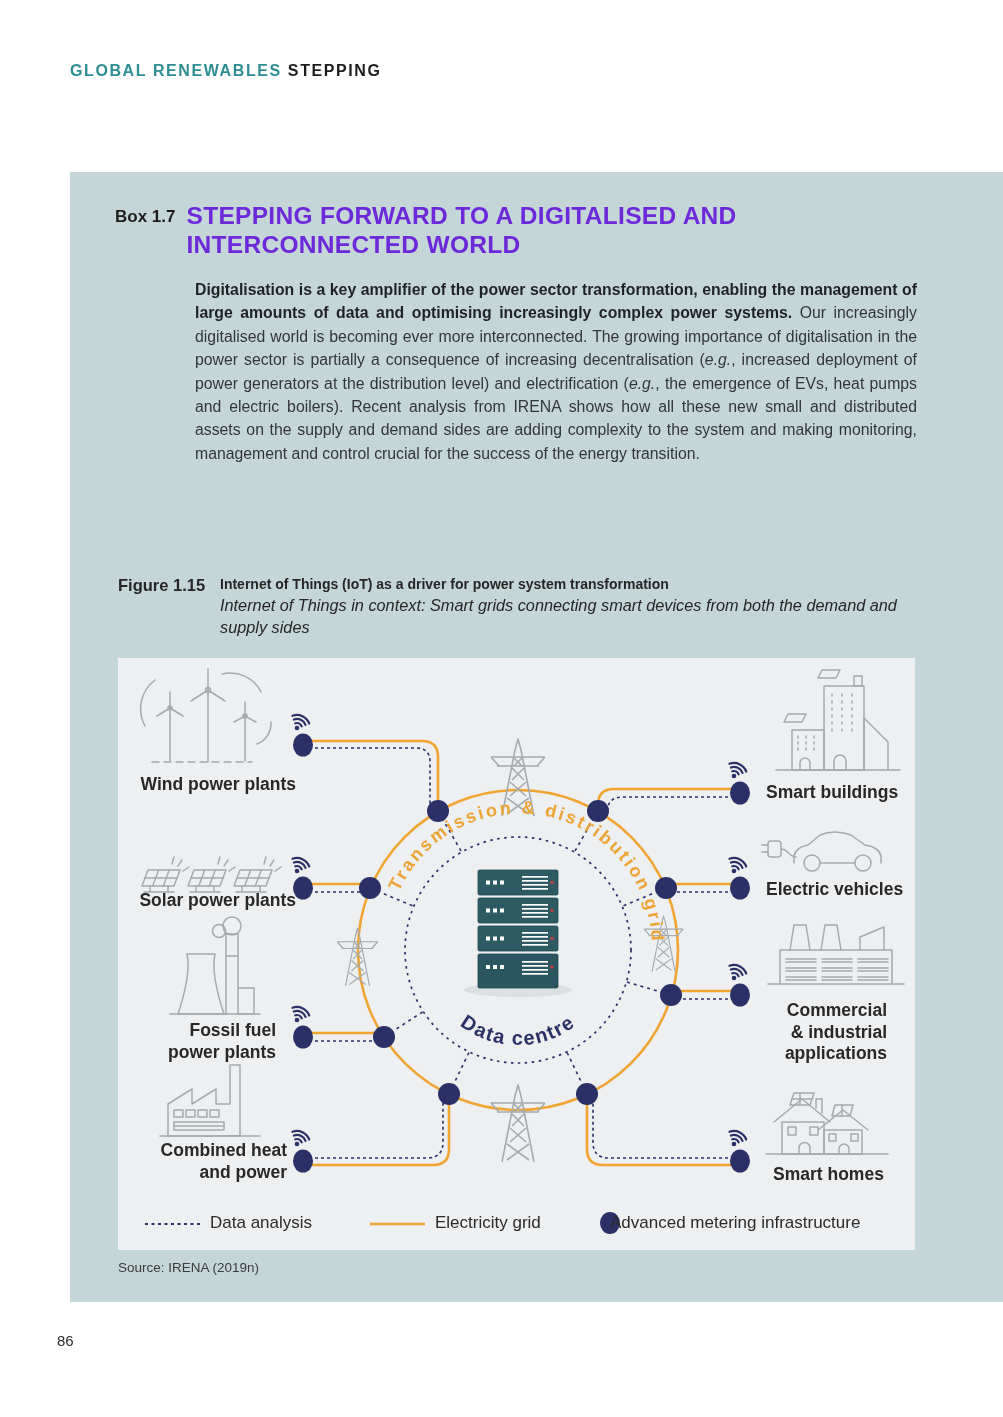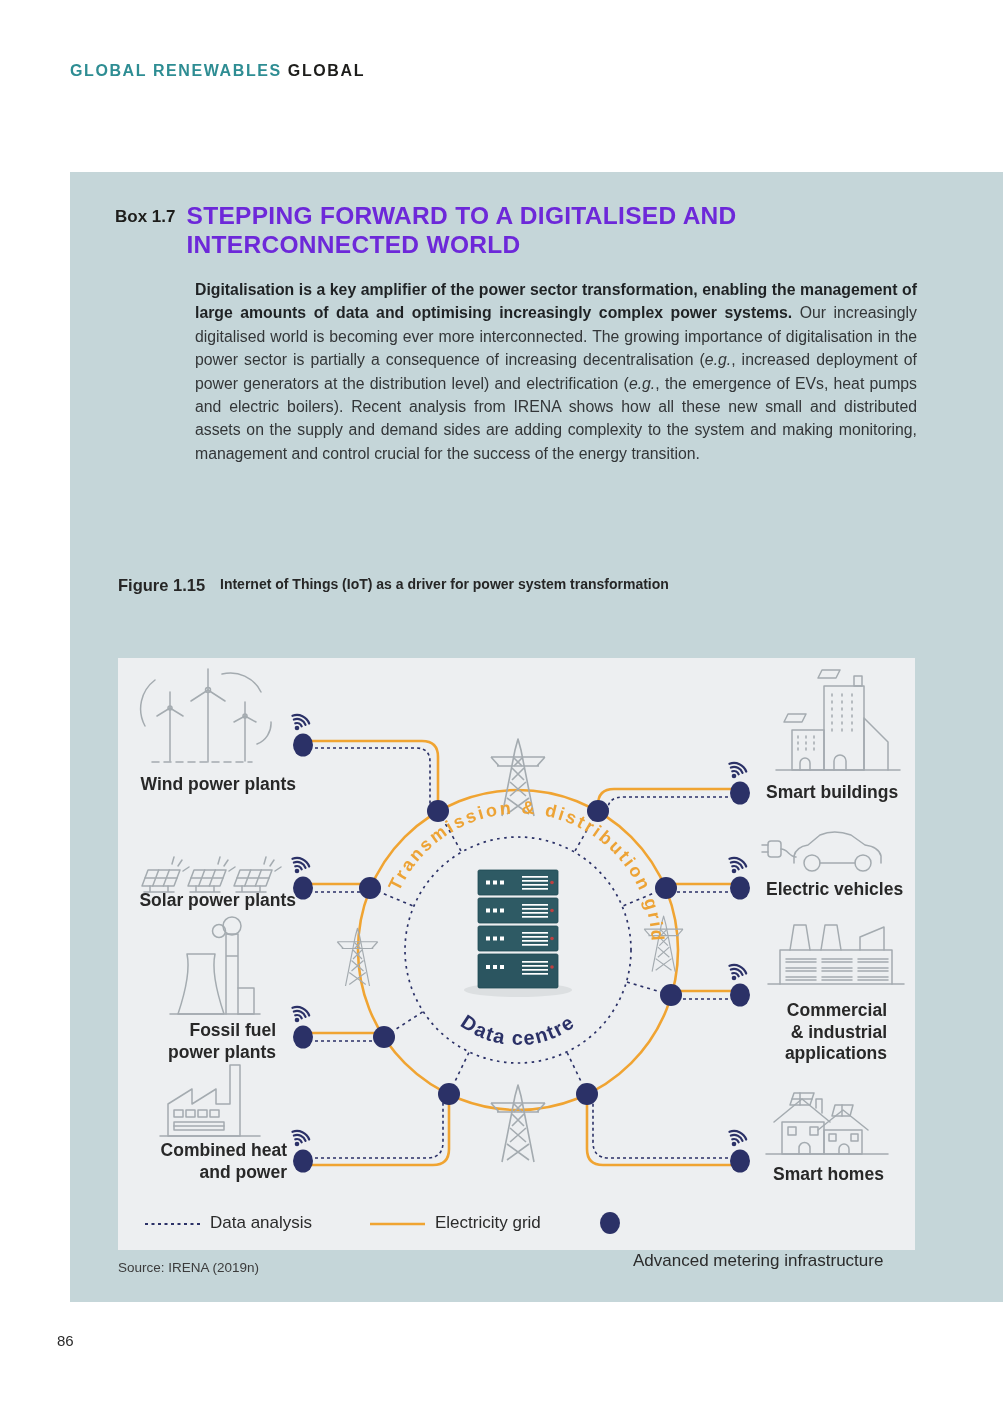--- a/index.html
+++ b/index.html
@@ -32,38 +32,39 @@
   .pagenum{position:absolute;left:57px;top:1332px;font-size:15px;color:#2b2b2b;}
 </style>
 </head>
 <body>
 
 <div class="page">
 
   <div class="hdr">
     <span class="teal">GLOBAL RENEWABLES</span>
     <span class="dark"> </span>
-    <span class="dark">GLOBAL</span>
+    <span class="dark">STEPPING</span>
   </div>
 
   <div class="box">
 
     <div class="boxhead">
       <div class="boxlabel">Box 1.7</div>
       <div class="boxtitle">STEPPING FORWARD TO A DIGITALISED AND INTERCONNECTED WORLD</div>
     </div>
 
     <div class="para">
       <b>Digitalisation is a key amplifier of the power sector transformation, enabling the management of large amounts of data and optimising increasingly complex power systems.</b><span> Our increasingly digitalised world is becoming ever more interconnected. The growing importance of digitalisation in the power sector is partially a consequence of increasing decentralisation (</span><i>e.g.</i><span>, increased deployment of power generators at the distribution level) and electrification (</span><i>e.g.</i><span>, the emergence of EVs, heat pumps and electric boilers). Recent analysis from IRENA shows how all these new small and distributed assets on the supply and demand sides are adding complexity to the system and making monitoring, management and control crucial for the success of the energy transition.</span>
     </div>
 
     <div class="figcap">
       <div class="figlabel">Figure 1.15</div>
       <div>
         <div class="figtitle">Internet of Things (IoT) as a driver for power system transformation</div>
+        <div class="figsub">Internet of Things in context: Smart grids connecting smart devices from both the demand and supply sides</div>
       </div>
     </div>
 
     <div class="panel">
       <svg width="797" height="592" viewBox="0 0 797 592">
         <defs>
           <g id="pylon" fill="none" stroke="#a4abb0" stroke-width="1.6" stroke-linejoin="round">
             <path d="M14,80 L27,14 M46,80 L33,14 M27,14 L30,3 L33,14"></path>
             <path d="M3,21 H57 M9,30 H51 M3,21 L11,30 M57,21 L49,30"></path>
             <path d="M26,22 L34,30 M34,22 L26,30 M24,32 L36,44 M36,32 L24,44 M22,46 L38,60 M38,46 L22,60 M19,62 L41,78 M41,62 L19,78"></path>
@@ -305,20 +306,20 @@
       <div class="dlabel" style="left:2px;top:232px;width:176px;">Solar power plants</div>
       <div class="dlabel" style="left:22px;top:362px;width:136px;">Fossil fuel power plants</div>
       <div class="dlabel" style="left:9px;top:482px;width:160px;">Combined heat and power</div>
       <div class="dlabel la" style="left:648px;top:124px;">Smart buildings</div>
       <div class="dlabel la" style="left:648px;top:221px;">Electric vehicles</div>
       <div class="dlabel" style="left:657px;top:342px;width:112px;">Commercial &amp; industrial applications</div>
       <div class="dlabel la" style="left:655px;top:506px;">Smart homes</div>
 
       <div class="legtext" style="left:92px;">Data analysis</div>
       <div class="legtext" style="left:317px;">Electricity grid</div>
-      <div class="legtext" style="left:515px;margin-top:38px;">Advanced metering infrastructure</div>
+      <div class="legtext" style="left:492px;">Advanced metering infrastructure</div>
     </div>
 
     <div class="source">Source: IRENA (2019n)</div>
   </div>
 
   <div class="pagenum">86</div>
 </div>
 
 </body></html>

